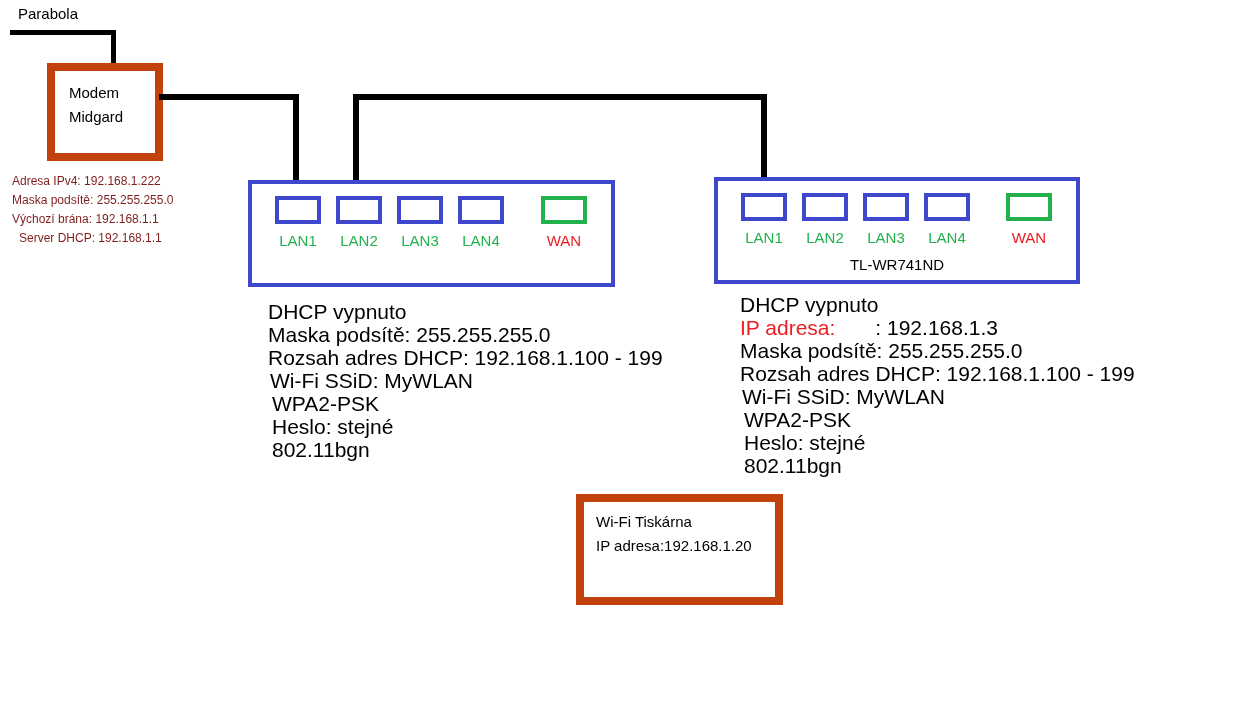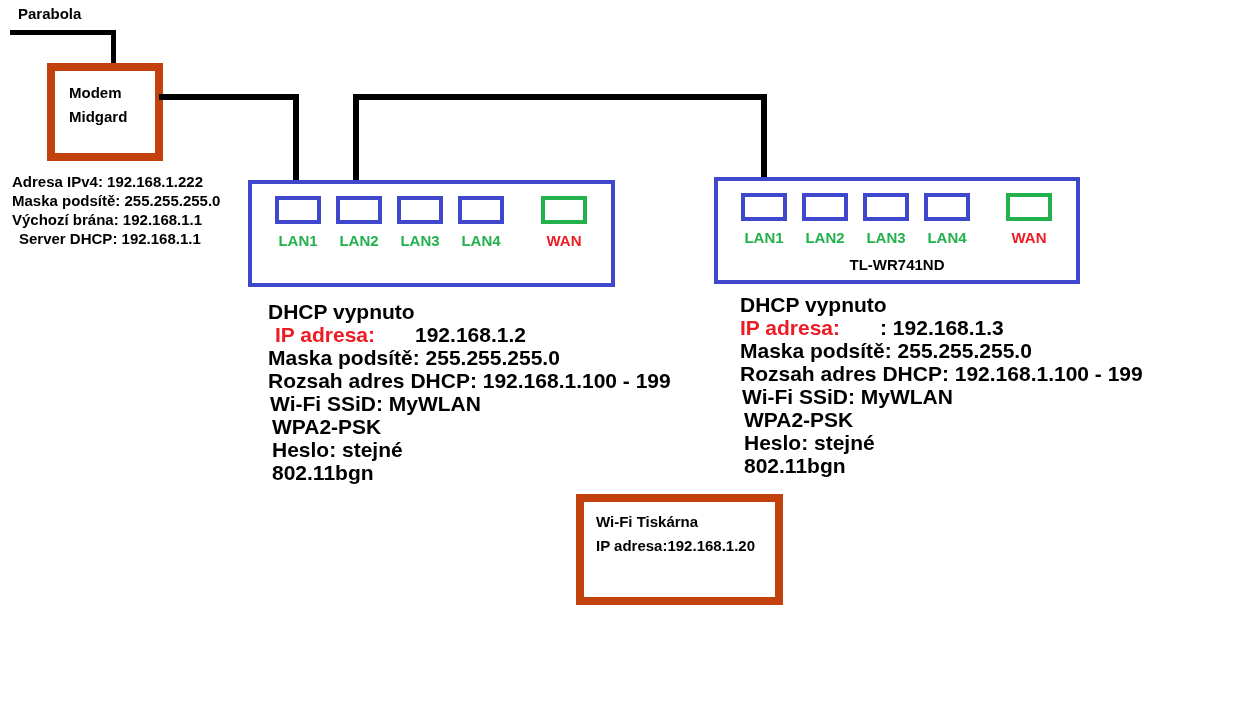--- a/index.html
+++ b/index.html
@@ -1,39 +1,39 @@
 <!DOCTYPE html>
 <html><head>
 <meta charset="utf-8">
 <style>
   html, body { margin: 0; padding: 0; background: #ffffff; }
   .canvas {
     position: relative; width: 1248px; height: 701px; background: #ffffff;
-    font-family: "Liberation Sans", sans-serif; font-weight: bold; overflow: hidden;
+    font-family: "Liberation Sans", sans-serif; font-weight: normal; overflow: hidden;
   }
   .cable { position: absolute; background: #000000; }
   .free-label { position: absolute; font-size: 15px; color: #000000; }
   .box {
     position: absolute; border: 8px solid #c2410c; box-sizing: border-box;
     background: #ffffff; font-size: 15px; color: #000000;
   }
   .box .box-line { line-height: 24px; }
   .router {
     position: absolute; border: 4px solid #3f48cc; box-sizing: border-box; background: #ffffff;
   }
   .port-col { position: absolute; top: 12px; width: 46px; text-align: center; }
   .port { height: 28px; border: 4px solid #3f48cc; box-sizing: border-box; background: #ffffff; }
   .port.wan { border-color: #22b14c; }
   .port-label { margin-top: 8px; font-size: 15px; color: #22b14c; }
   .port-label.wan-label { color: #ed1c24; }
   .router-name { position: absolute; left: 0; right: 0; bottom: 7px; text-align: center; font-size: 15px; color: #000000; }
   .info { position: absolute; font-size: 21px; color: #000000; }
   .info .line { line-height: 23px; white-space: pre; }
   .red { color: #ed1c24; }
-  .modem-info { position: absolute; font-size: 15px; color: #000000; }
+  .modem-info { position: absolute; font-size: 12px; color: #7f1d1d; }
   .modem-info .line { line-height: 19px; white-space: pre; }
   .ip-value { color: #000000; margin-left: 40px; }
   .indent7 { padding-left: 7px; }
 </style>
 </head>
 <body>
 
 <div class="canvas">
 
   <div class="free-label" style="left:18px; top:5px;">Parabola</div>
@@ -77,21 +77,20 @@
       <div class="port-label">LAN4</div>
     </div>
     <div class="port-col" style="left:289px;">
       <div class="port wan"></div>
       <div class="port-label wan-label">WAN</div>
     </div>
   </div>
 
   <div class="info" style="left:268px; top:300px;">
     <div class="line">DHCP vypnuto</div>
-    <div class="line indent7"><span class="red">IP adresa:</span><span class="ip-value">192.168.1.2</span></div>
     <div class="line">Maska podsítě: 255.255.255.0</div>
     <div class="line">Rozsah adres DHCP: 192.168.1.100 - 199</div>
     <div class="line" style="padding-left:2px;">Wi-Fi SSiD: MyWLAN</div>
     <div class="line" style="padding-left:4px;">WPA2-PSK</div>
     <div class="line" style="padding-left:4px;">Heslo: stejné</div>
     <div class="line" style="padding-left:4px;">802.11bgn</div>
   </div>
 
   <div class="router" style="left:714px; top:177px; width:366px; height:107px;">
     <div class="port-col" style="left:23px;">

